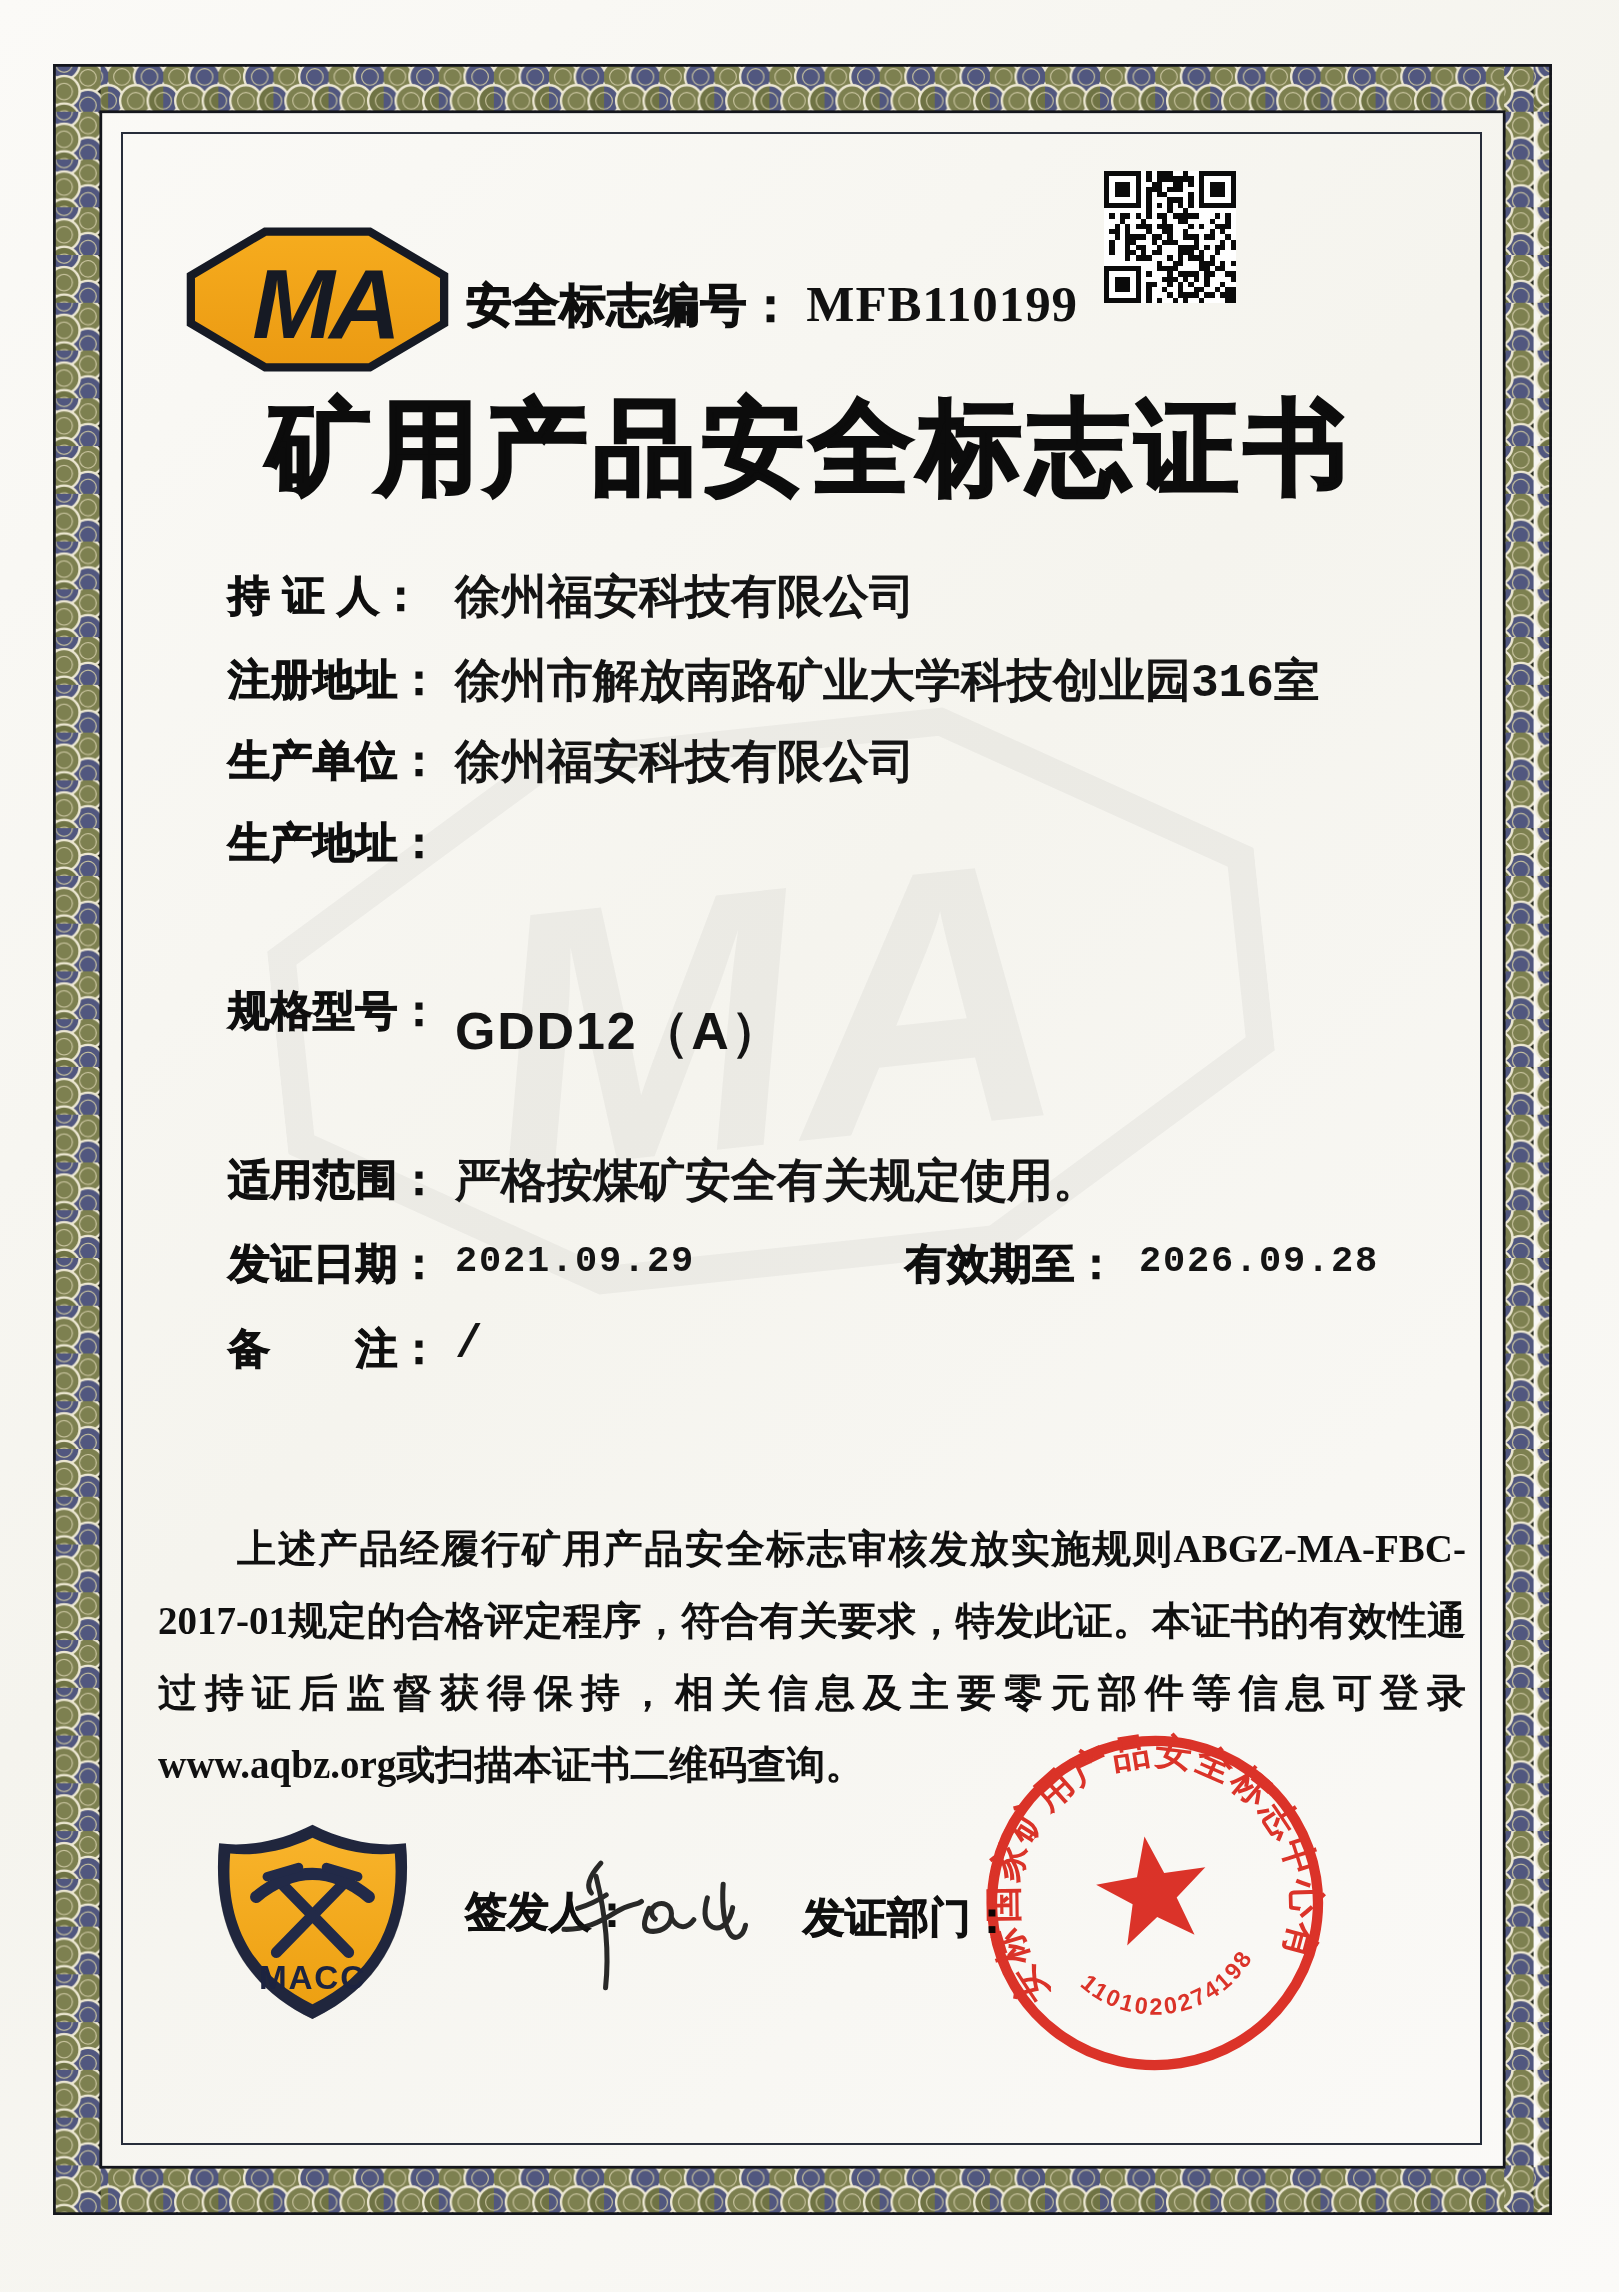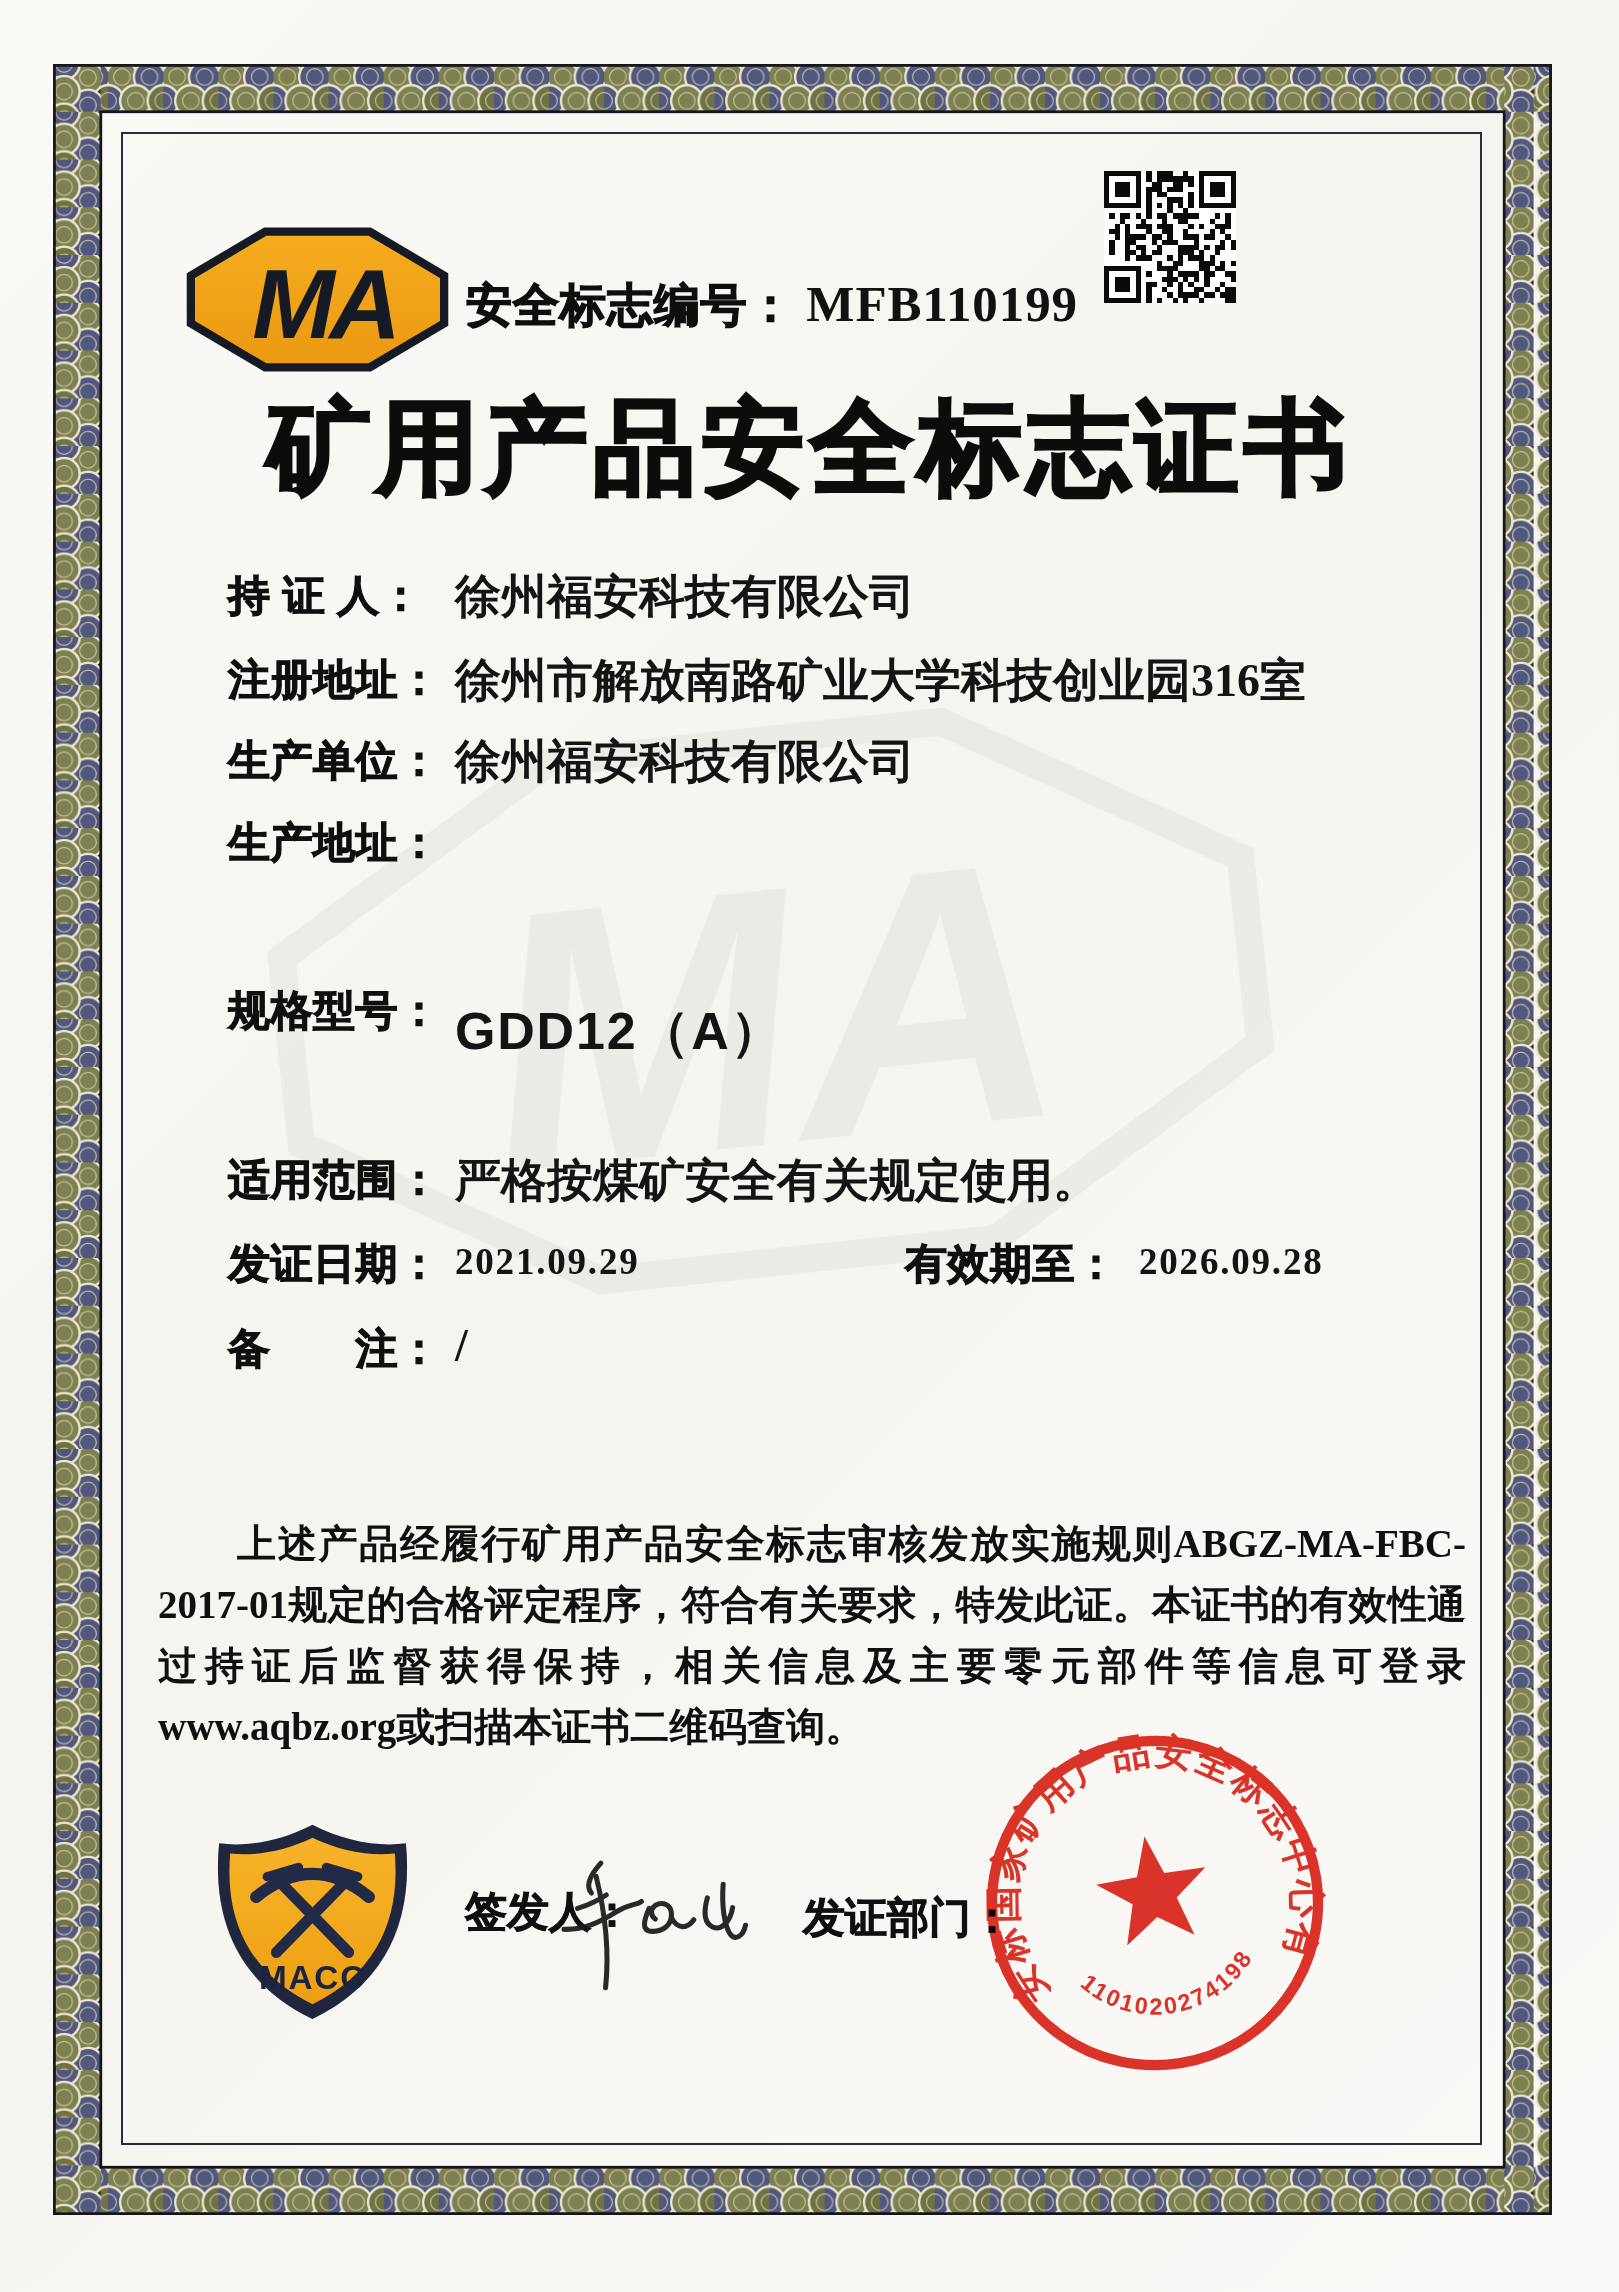--- a/index.html
+++ b/index.html
@@ -18,29 +18,29 @@
   #cert-line{left:432px;top:231px;width:680px;display:flex;justify-content:center;align-items:baseline;gap:12px;white-space:nowrap;}
   #cert-line .lab{font-weight:900;font-size:46px;letter-spacing:0.9px;-webkit-text-stroke:1.3px #0e0e0e;}
   #cert-line .num{font-family:"Liberation Serif",serif;font-weight:700;font-size:51px;letter-spacing:0.9px;margin-top:44px;}
   #qr{left:1104px;top:171px;width:132px;height:132px;}
   #title{left:156px;top:380px;width:1308px;text-align:center;font-family:"Liberation Serif",serif;
          font-weight:900;font-size:103px;letter-spacing:5.5px;color:#0c0c0c;-webkit-text-stroke:2.8px #0c0c0c;white-space:nowrap;}
   
   .row{position:absolute;left:228px;width:1249px;height:64px;}
   .lbl{position:absolute;left:0;top:0;font-weight:900;font-size:42px;letter-spacing:0.5px;color:#0f0f0f;
        -webkit-text-stroke:1.1px #0f0f0f;white-space:nowrap;}
-  .val{position:absolute;left:227px;top:-1.8px;font-family:Liberation Serif, serif;font-weight:700;font-size:46px;
+  .val{position:absolute;left:227px;top:-1.8px;font-family:Liberation Mono, monospace;font-weight:700;font-size:46px;
        color:#141414;white-space:nowrap;}
   .val-sans{font-family:"Liberation Sans",sans-serif;font-size:52px;letter-spacing:1.8px;top:14px;}
   .date{font-size:37px;letter-spacing:1.8px;top:3.7px;}
   .lbl-long{font-size:39px;top:7.3px;}
   .std{position:absolute;left:401px;font-weight:700;font-size:35px;font-family:"Liberation Sans",sans-serif;
        transform:scaleX(.85);transform-origin:left top;white-space:nowrap;letter-spacing:0;-webkit-text-stroke:0.7px #111;}
   #statement{left:158px;top:1513px;width:1308px;font-family:"Liberation Serif",serif;font-weight:700;
-             font-size:39px;line-height:61px;text-align:justify;text-indent:79px;color:#101010;}
+             font-size:39px;line-height:72px;text-align:justify;text-indent:79px;color:#101010;}
   
   #shield{left:208px;top:1816px;width:209px;height:211px;}
   #signer-label,#issuer-label{font-family:"Liberation Serif",serif;font-weight:900;font-size:42px;
              -webkit-text-stroke:0.9px #0f0f0f;white-space:nowrap;}
   #signer-label{left:465px;top:1884px;}
   #issuer-label{left:803px;top:1890px;}
   #signature{left:547px;top:1835px;width:275px;height:165px;transform:rotate(-3deg);}
   #stamp{left:977px;top:1725px;width:356px;height:356px;transform:rotate(-9deg);mix-blend-mode:multiply;opacity:.94;}
 </style>
 </head>

